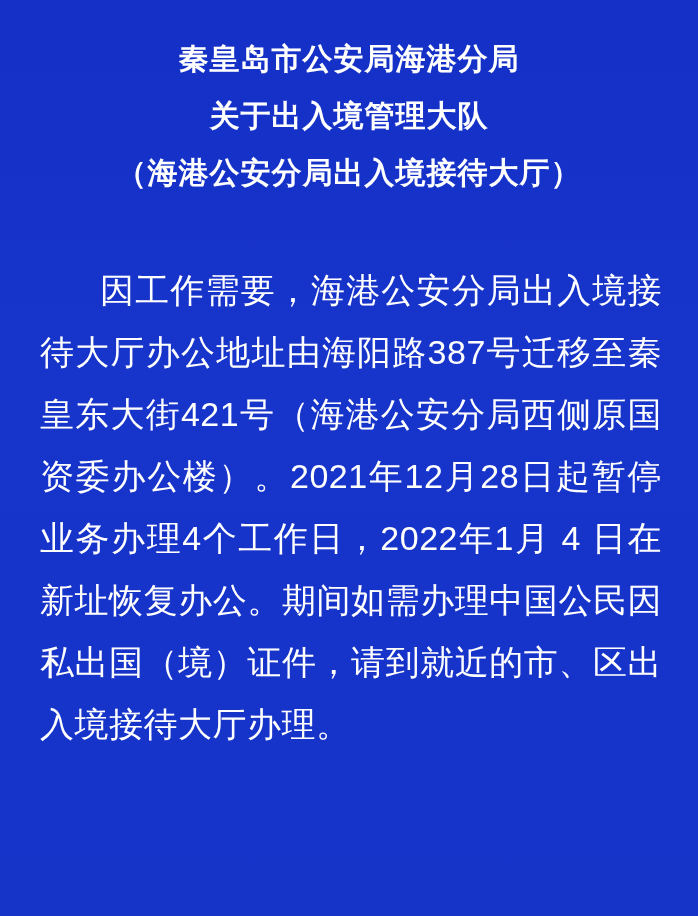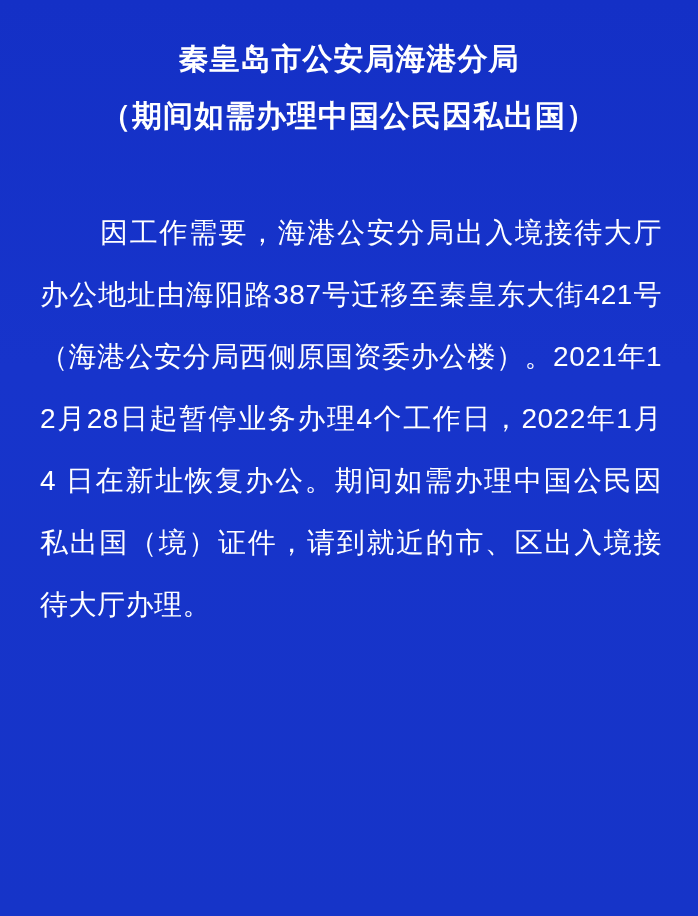--- a/index.html
+++ b/index.html
@@ -32,36 +32,37 @@
     letter-spacing: 1px;
     line-height: 57px;
     white-space: nowrap;
   }
   .body-block {
     margin-top: 58px;
     padding: 0 32px 0 36px;
   }
   .body-text {
     color: #ffffff;
-    font-size: 28px;
+    font-size: 34px;
     line-height: 62px;
     text-align: justify;
     text-align-last: left;
     text-indent: 60px;
     letter-spacing: 0.5px;
     word-break: break-all;
   }
 </style>
 </head>
 <body>
 
 <div class="poster">
 
   <div class="title-block">
     <div class="title-line">秦皇岛市公安局海港分局</div>
-    <div class="title-line">（期间如需办理中国公民因私出国）</div>
+    <div class="title-line">关于出入境管理大队</div>
+    <div class="title-line">（海港公安分局出入境接待大厅）</div>
   </div>
 
   <div class="body-block">
     <div class="body-text">因工作需要，海港公安分局出入境接待大厅办公地址由海阳路387号迁移至秦皇东大街421号（海港公安分局西侧原国资委办公楼）。2021年12月28日起暂停业务办理4个工作日，2022年1月 4 日在新址恢复办公。期间如需办理中国公民因私出国（境）证件，请到就近的市、区出入境接待大厅办理。</div>
   </div>
 
 </div>
 
 </body></html>

